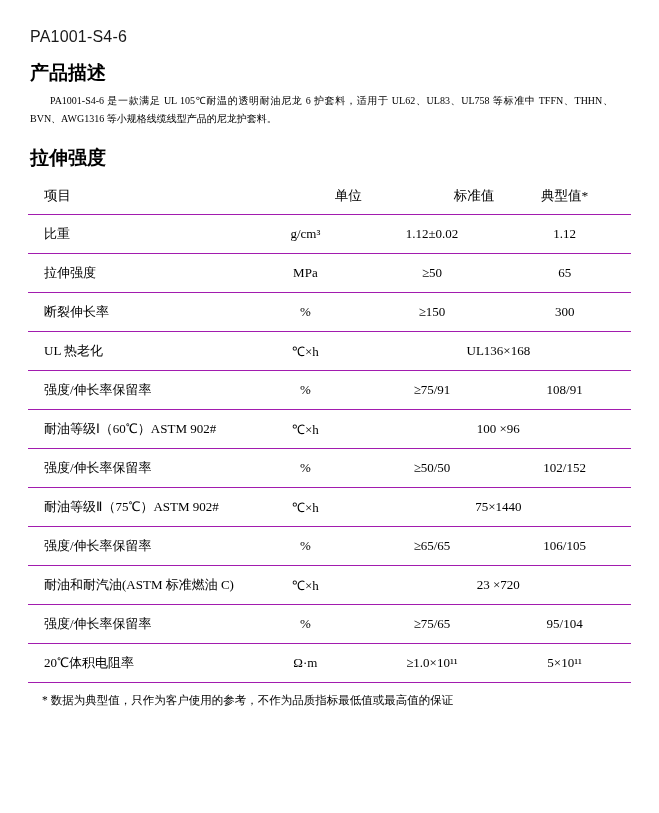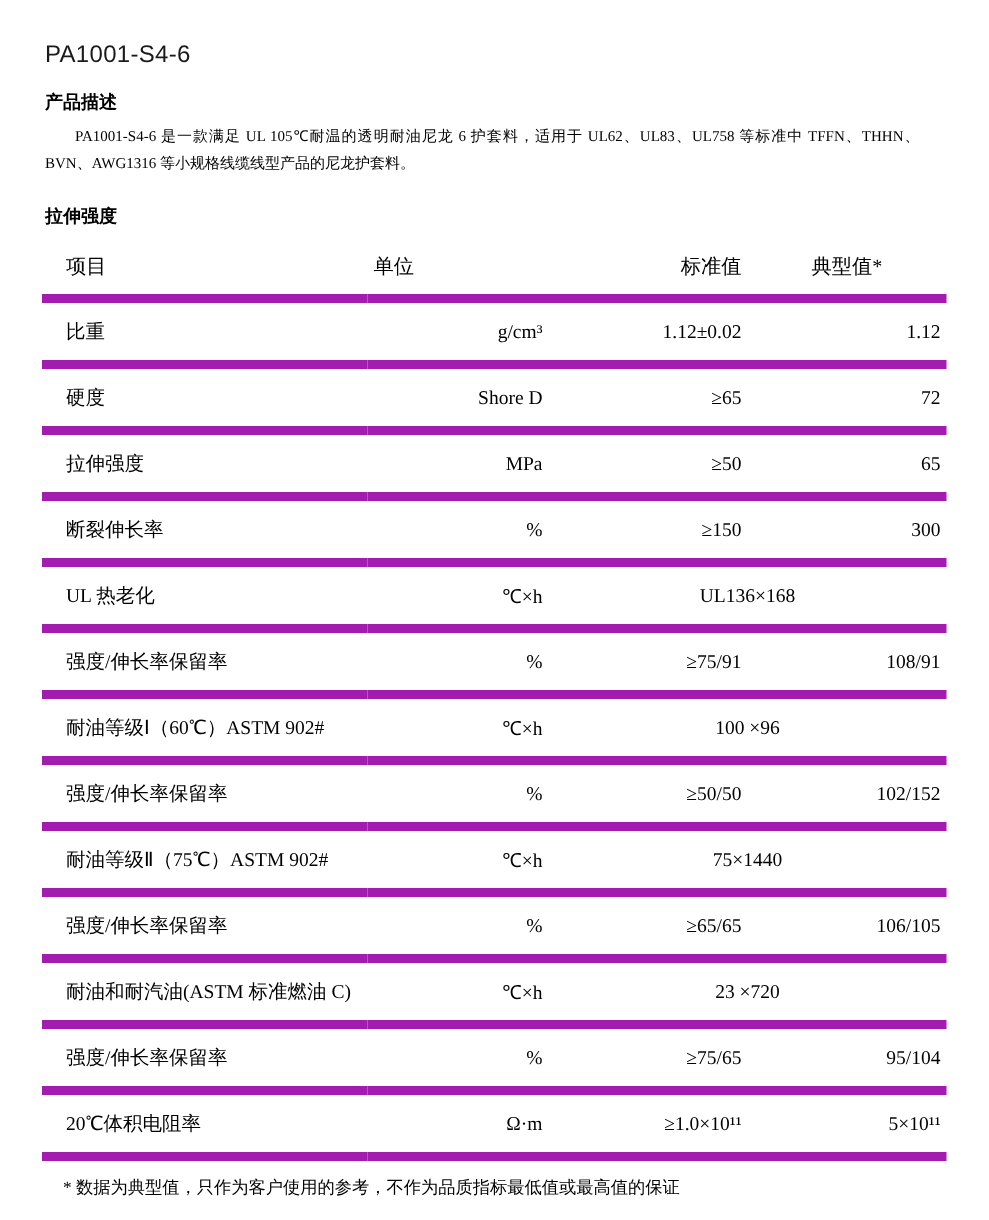--- a/index.html
+++ b/index.html
@@ -25,21 +25,21 @@
   .doc-title {
     font-family: "Liberation Sans", sans-serif;
     font-size: 16px;
     font-weight: 400;
     letter-spacing: 0.2px;
     color: #1a1a1a;
     margin: 6px 0 14px 2px;
   }
   .section-heading {
     font-family: "Liberation Sans", sans-serif;
-    font-size: 12px;
+    font-size: 19px;
     font-weight: bold;
     color: #000;
     margin: 0 0 6px 2px;
   }
   .desc {
     font-size: 10px;
     line-height: 1.75;
     text-indent: 2em;
     margin: 0 18px 18px 2px;
     text-align: justify;
@@ -47,43 +47,43 @@
   .section-heading.second {
     margin-top: 16px;
   }
   table.spec {
     width: 100%;
     border-collapse: collapse;
     margin-top: 6px;
     font-size: 13px;
   }
   table.spec th, table.spec td {
-    border-bottom: 6px solid #a21caf;
+    border-bottom: 1px solid #a21caf;
     padding: 10px 4px;
     vertical-align: middle;
   }
   table.spec thead th {
     font-weight: normal;
     font-size: 13.5px;
     padding-bottom: 9px;
   }
   table.spec thead th:first-child {
     text-align: left;
     padding-left: 16px;
   }
   table.spec tbody td:first-child {
     text-align: left;
     padding-left: 16px;
     white-space: nowrap;
   }
   .col-item { width: 36%; }
-  .col-unit { width: 20%; text-align: left; }
+  .col-unit { width: 20%; text-align: right; }
   .col-std  { width: 22%; text-align: right; }
   .col-typ  { width: 22%; text-align: center; }
-  td.center { text-align: right; }
+  td.center { text-align: center; }
   td.span2 { text-align: center; }
   .footnote {
     font-size: 11.5px;
     margin-top: 10px;
     padding-left: 14px;
     color: #000;
   }
 </style>
 </head>
 <body>
@@ -106,26 +106,20 @@
         <th class="col-std">标准值</th>
         <th class="col-typ">典型值*</th>
       </tr>
     </thead>
     <tbody id="spec-body">
         <tr>
           <td>比重</td>
           <td class="center">g/cm³</td>
           <td class="center">1.12±0.02</td>
           <td class="center">1.12</td>
-        </tr>
-        <tr>
-          <td>硬度</td>
-          <td class="center">Shore D</td>
-          <td class="center">≥65</td>
-          <td class="center">72</td>
         </tr>
         <tr>
           <td>拉伸强度</td>
           <td class="center">MPa</td>
           <td class="center">≥50</td>
           <td class="center">65</td>
         </tr>
         <tr>
           <td>断裂伸长率</td>
           <td class="center">%</td>

